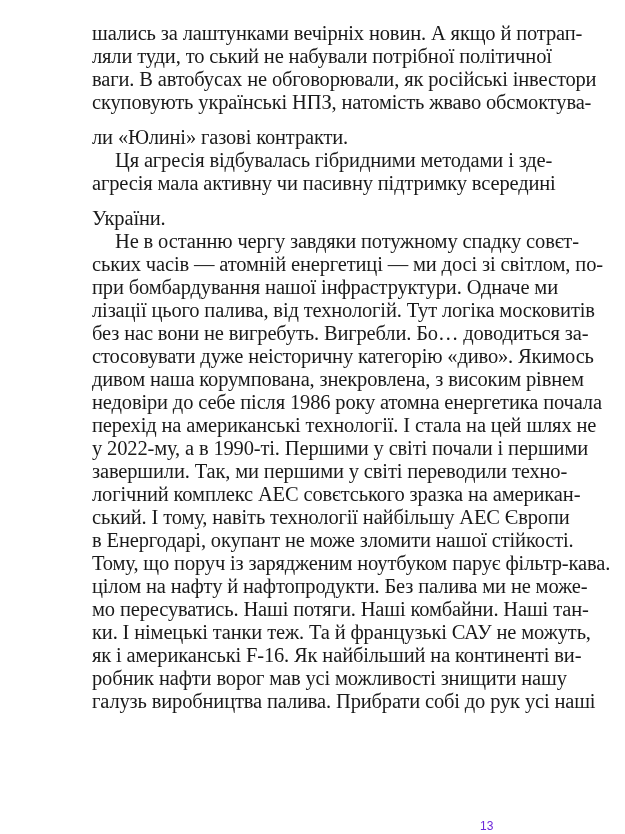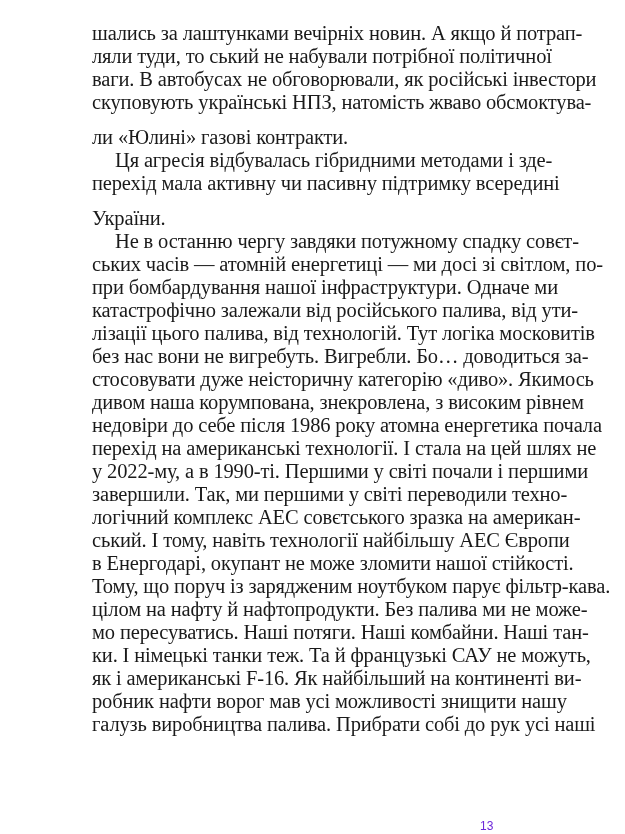--- a/index.html
+++ b/index.html
@@ -32,29 +32,28 @@
     <div>
       <span class="line">шались за лаштунками вечірніх новин. А якщо й потрап-</span>
       <span class="line">ляли туди, то ський не набували потрібної політичної</span>
       <span class="line">ваги. В автобусах не обговорювали, як російські інвестори</span>
       <span class="line">скуповують українські НПЗ, натомість жваво обсмоктува-</span>
       <span class="line last">ли «Юлині» газові контракти.</span>
     </div>
 
     <div>
       <span class="line indent">Ця агресія відбувалась гібридними методами і зде-</span>
-      <span class="line">перехід мала активну чи пасивну підтримку всередині</span>
+      <span class="line">агресія мала активну чи пасивну підтримку всередині</span>
       <span class="line last">України.</span>
     </div>
 
     <div>
       <span class="line indent">Не в останню чергу завдяки потужному спадку совєт-</span>
       <span class="line">ських часів — атомній енергетиці — ми досі зі світлом, по-</span>
       <span class="line">при бомбардування нашої інфраструктури. Одначе ми</span>
-      <span class="line">катастрофічно залежали від російського палива, від ути-</span>
       <span class="line">лізації цього палива, від технологій. Тут логіка московитів</span>
       <span class="line">без нас вони не вигребуть. Вигребли. Бо… доводиться за-</span>
       <span class="line">стосовувати дуже неісторичну категорію «диво». Якимось</span>
       <span class="line">дивом наша корумпована, знекровлена, з високим рівнем</span>
       <span class="line">недовіри до себе після 1986 року атомна енергетика почала</span>
       <span class="line">перехід на американські технології. І стала на цей шлях не</span>
       <span class="line">у 2022-му, а в 1990-ті. Першими у світі почали і першими</span>
       <span class="line">завершили. Так, ми першими у світі переводили техно-</span>
       <span class="line">логічний комплекс АЕС совєтського зразка на американ-</span>
       <span class="line">ський. І тому, навіть технології найбільшу АЕС Європи</span>

